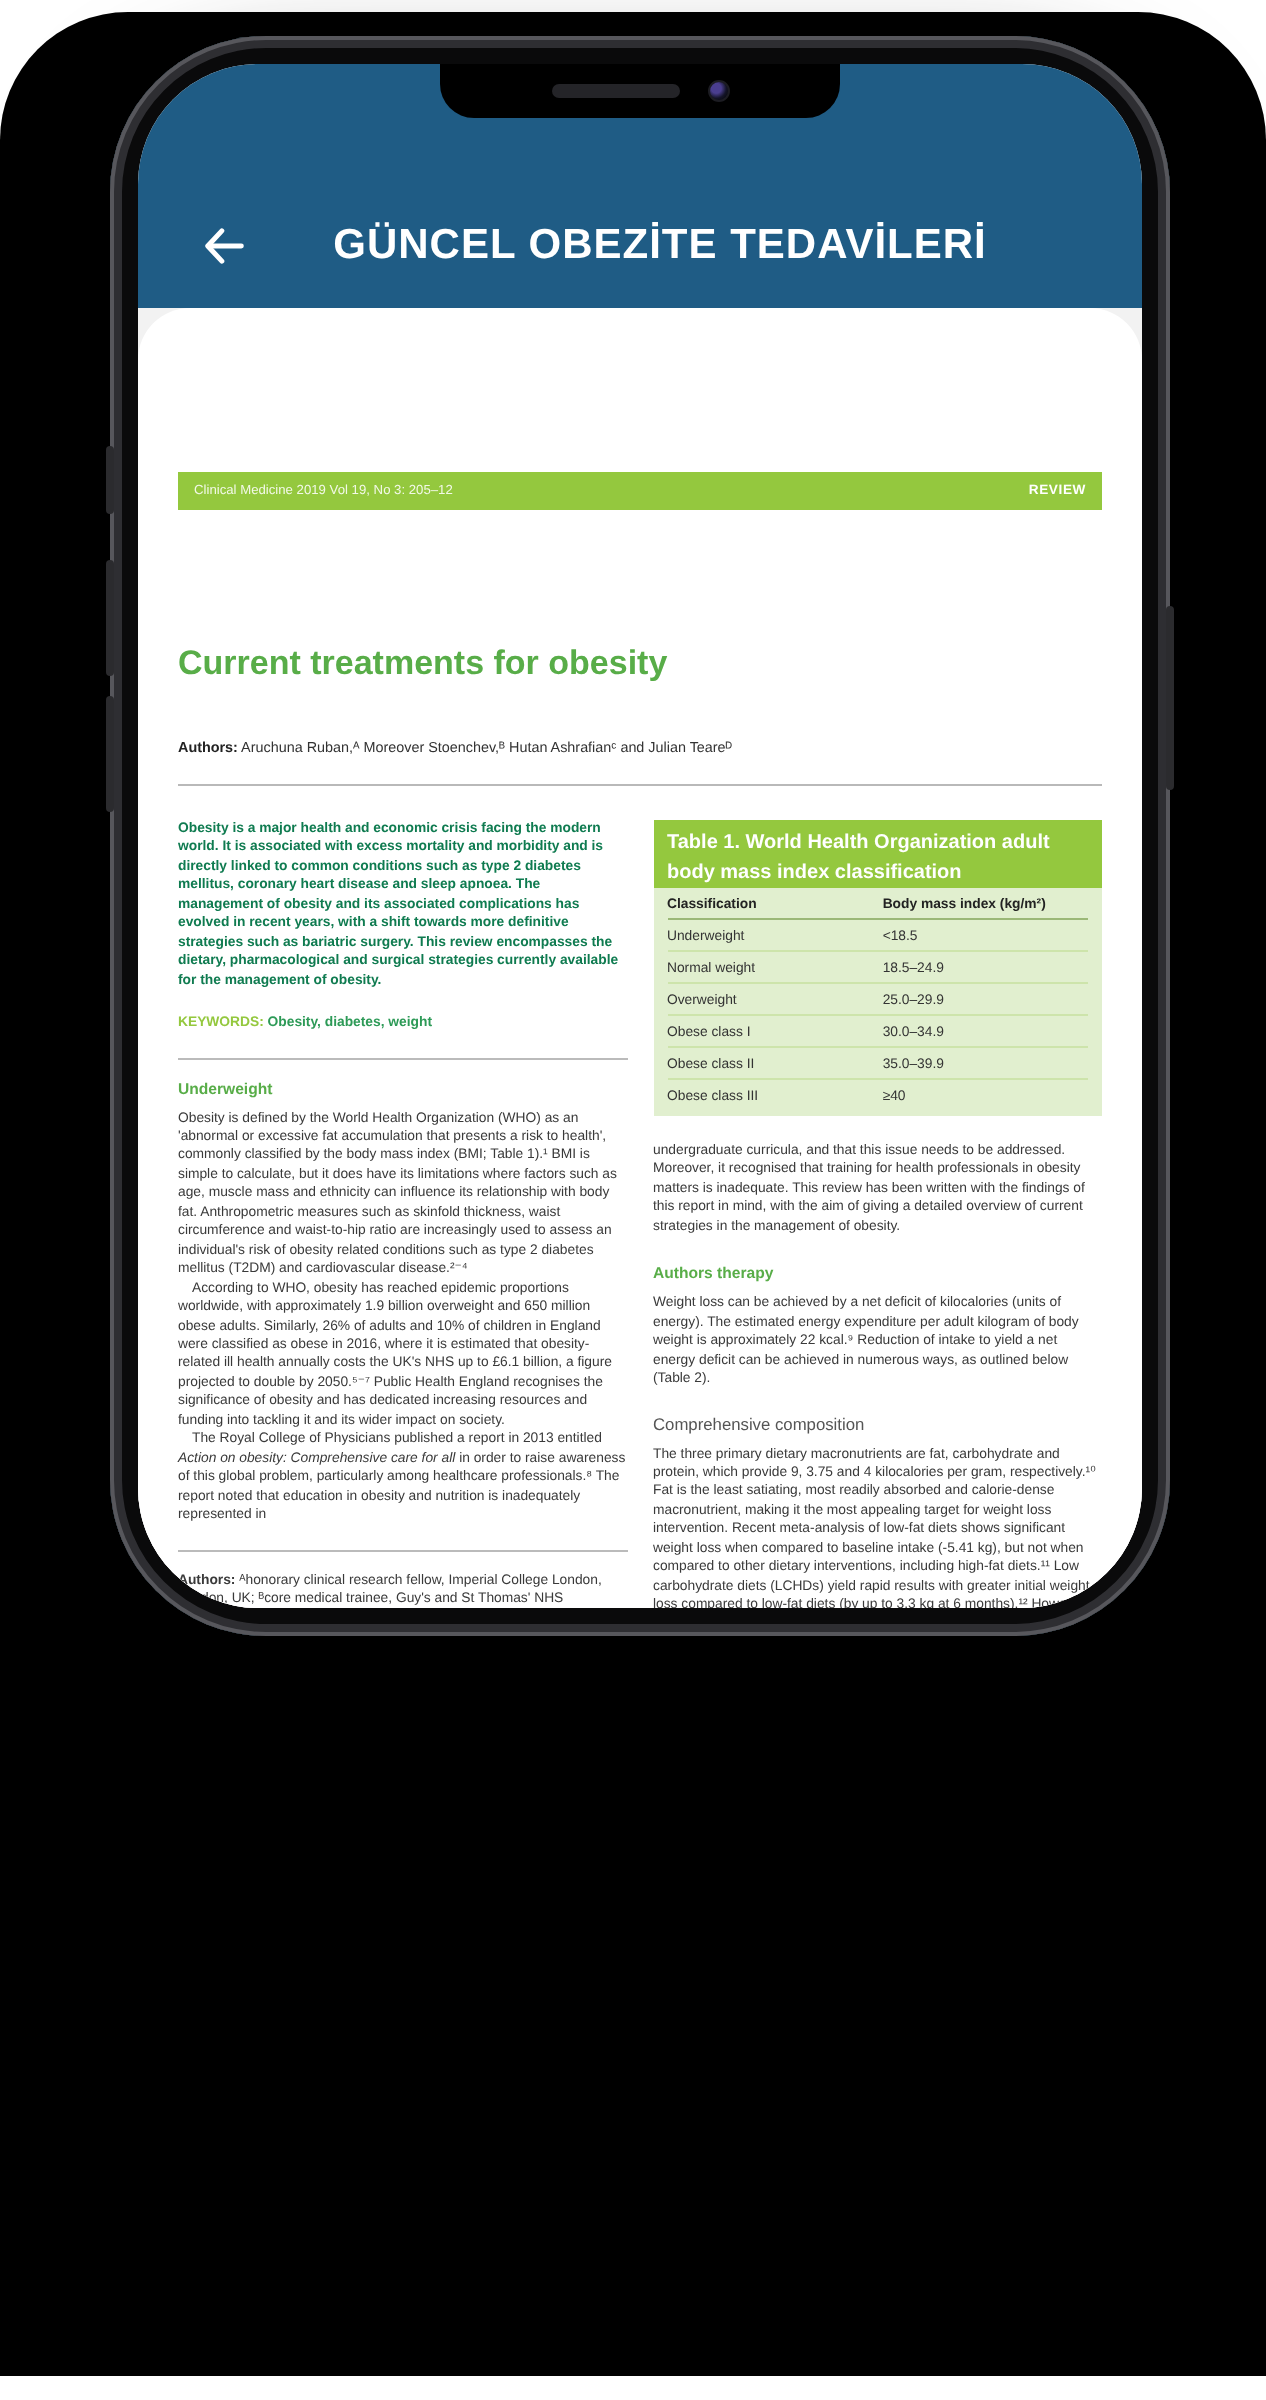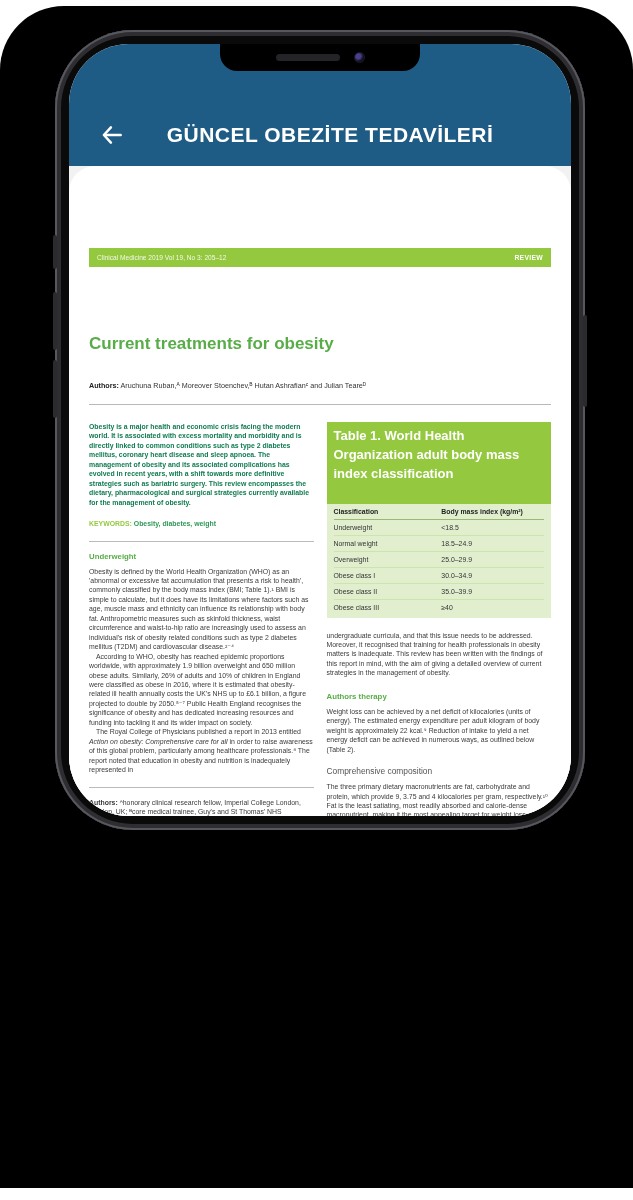--- a/index.html
+++ b/index.html
@@ -2,21 +2,21 @@
 <html><head>
 <meta charset="utf-8">
 <style>
   * { margin:0; padding:0; box-sizing:border-box; }
   html,body { width:633px; height:1200px; background:#ffffff; overflow:hidden;
     font-family:"Liberation Sans","DejaVu Sans",sans-serif; }
 
   
   .backdrop { position:absolute; left:0; right:0; top:6px; bottom:12px;
     background:#000; border-radius:64px 64px 0 0; }
-  .phone { position:absolute; left:55px; top:30px; width:530px; height:800px;
+  .phone { position:absolute; left:55px; top:18px; width:530px; height:800px;
     background:#7dd3fc; border-radius:78px;
     box-shadow: inset 0 0 0 2px #57575c, inset 0 0 0 6px #2e2e32, inset 0 0 0 14px #0a0a0b,
       0 30px 60px rgba(0,0,0,.8); }
   .side-btn { position:absolute; background:#2b2b2e; border-radius:3px; }
   .btn-mute  { left:-2px; top:205px; width:4px; height:34px; }
   .btn-vol-up{ left:-2px; top:262px; width:4px; height:58px; }
   .btn-vol-dn{ left:-2px; top:330px; width:4px; height:58px; }
   .btn-power { right:-2px; top:285px; width:4px; height:92px; }
   .screen { position:absolute; left:14px; top:14px; right:14px; bottom:14px;
     border-radius:60px; overflow:hidden; background:#fff; }
@@ -63,22 +63,22 @@
   .h-green { color:#58ad48; font-size:7.8px; font-weight:bold; margin-bottom:6px; }
   .h-sub { color:#555; font-size:8.4px; font-weight:normal; margin:12px 0 6px; }
   p.body-text + p.body-text { text-indent:7px; }
   .dietary { margin-top:14px; }
   .affil { margin-top:10px; }
   .copyright { position:absolute; left:20px; bottom:28px; font-size:6px; color:#777; }
   .page-no { position:absolute; right:20px; bottom:26px; font-size:7.5px; font-weight:bold; color:#58ad48;margin-left:28px; }
 
   
   .bmi-table { width:100%; }
-  .tbl-head { background:#94c83e; color:#fff; font-weight:bold; font-size:13px;
-    line-height:1.45; padding:5px 7px 20px; }
+  .tbl-head { background:#94c83e; color:#fff; font-weight:bold; font-size:10px;
+    line-height:1.45; padding:5px 7px 0; }
   .tbl-body { background:#e1efcf; padding:0 7px 3px; }
   .tbl-row { display:flex; padding:4.5px 0 3.5px; border-bottom:1px solid #cde4ab; }
   .tbl-row:last-child { border-bottom:none; }
   .tbl-row.hdr { font-weight:bold; border-bottom:1px solid #9bb877; }
   .tbl-c1 { flex:1.05; font-size:6.9px; color:#333; }
   .tbl-c2 { flex:1; font-size:6.9px; color:#333; }
   .tbl-row.hdr .tbl-c1, .tbl-row.hdr .tbl-c2 { color:#222; }
 
   
   .viewer-footer { position:relative; height:53px; background:#efefef; }

